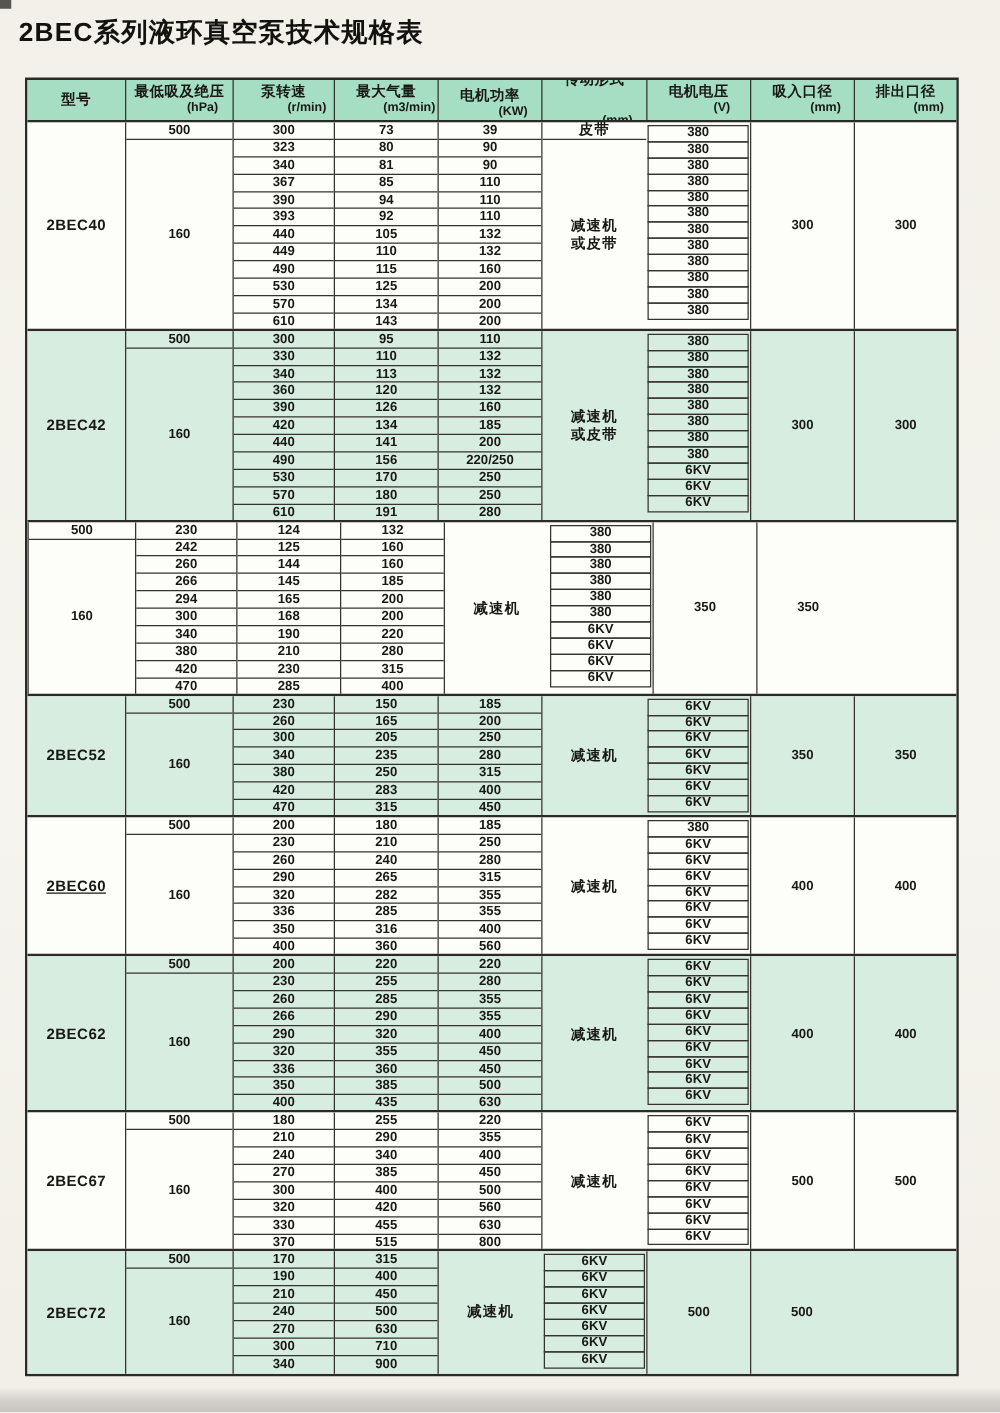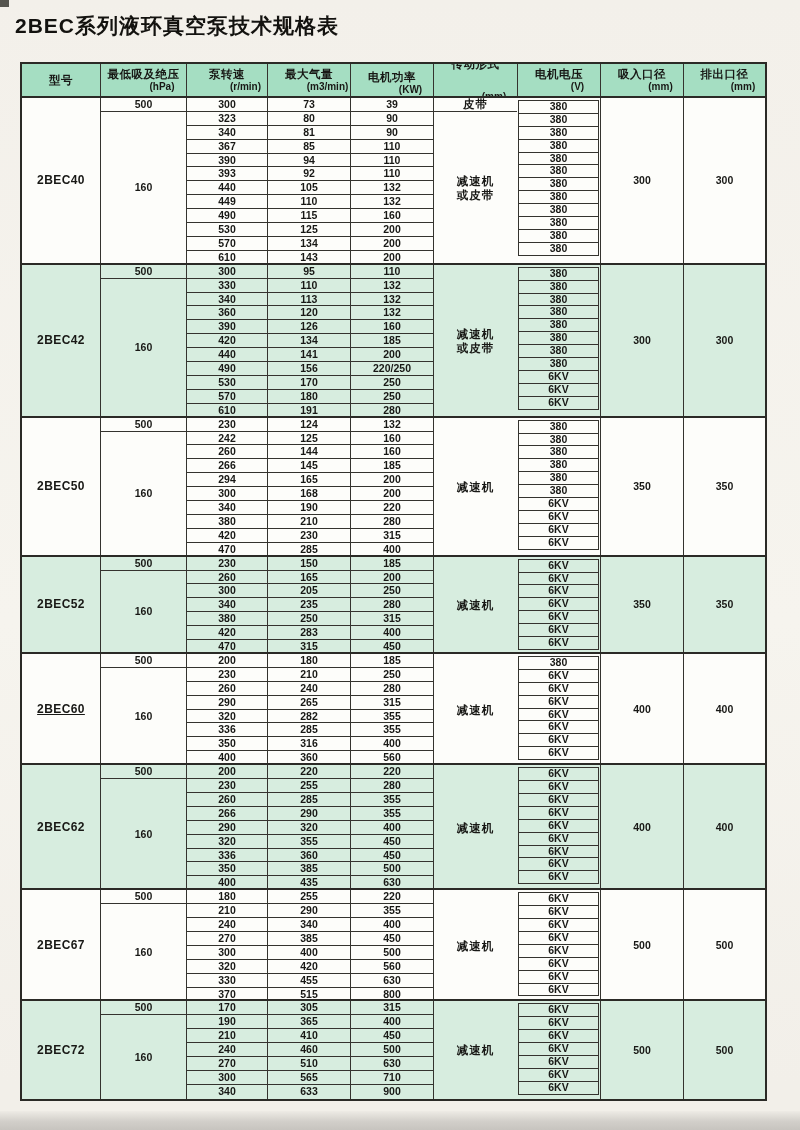--- a/index.html
+++ b/index.html
@@ -263,23 +263,20 @@
           </div>
         </div>
         <div class="col bl center-col" style="width: 83px;">
           <div class="dia">300</div>
         </div>
         <div class="col bl center-col" style="width: 82px;">
           <div class="dia">300</div>
         </div>
       </div>
       <div class="section tint-white" style="height: calc(10 * var(--rh));">
-        <div class="col center-col" style="width: 78px;">
-          <div class="model-label">2BEC50</div>
-        </div>
         <div class="col bl" style="width: 86px;">
           <div class="pcell-first">500</div>
           <div class="pcell-rest">160</div>
         </div>
         <div class="col bl" style="width: 81px;">
           <div class="num">230</div>
           <div class="num">242</div>
           <div class="num">260</div>
           <div class="num">266</div>
           <div class="num">294</div>
@@ -598,29 +595,20 @@
         <div class="col bl" style="width: 81px;">
           <div class="num">170</div>
           <div class="num">190</div>
           <div class="num">210</div>
           <div class="num">240</div>
           <div class="num">270</div>
           <div class="num">300</div>
           <div class="num">340</div>
         </div>
         <div class="col bl" style="width: 83px;">
-          <div class="num">305</div>
-          <div class="num">365</div>
-          <div class="num">410</div>
-          <div class="num">460</div>
-          <div class="num">510</div>
-          <div class="num">565</div>
-          <div class="num">633</div>
-        </div>
-        <div class="col bl" style="width: 83px;">
           <div class="num">315</div>
           <div class="num">400</div>
           <div class="num">450</div>
           <div class="num">500</div>
           <div class="num">630</div>
           <div class="num">710</div>
           <div class="num">900</div>
         </div>
         <div class="col bl" style="width: 84px;">
           <div class="tseg" style="height: calc(7 * var(--rh));">

